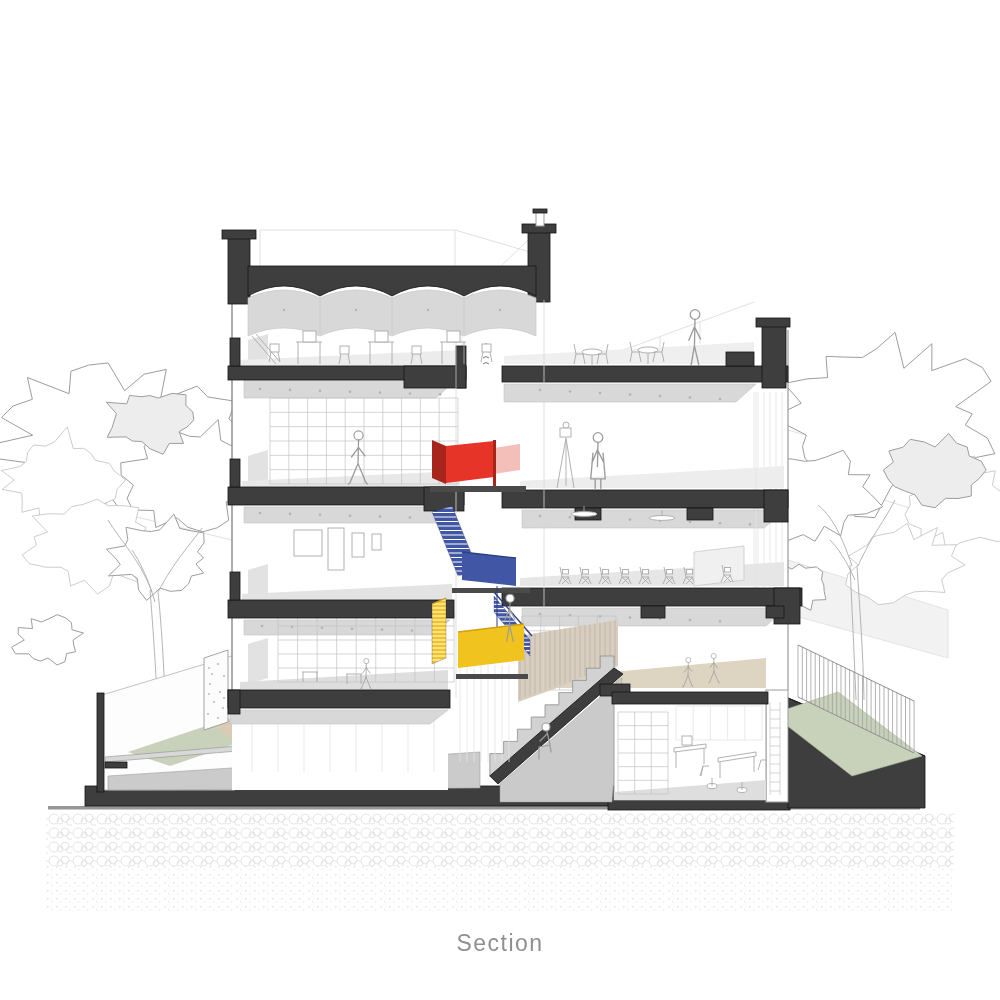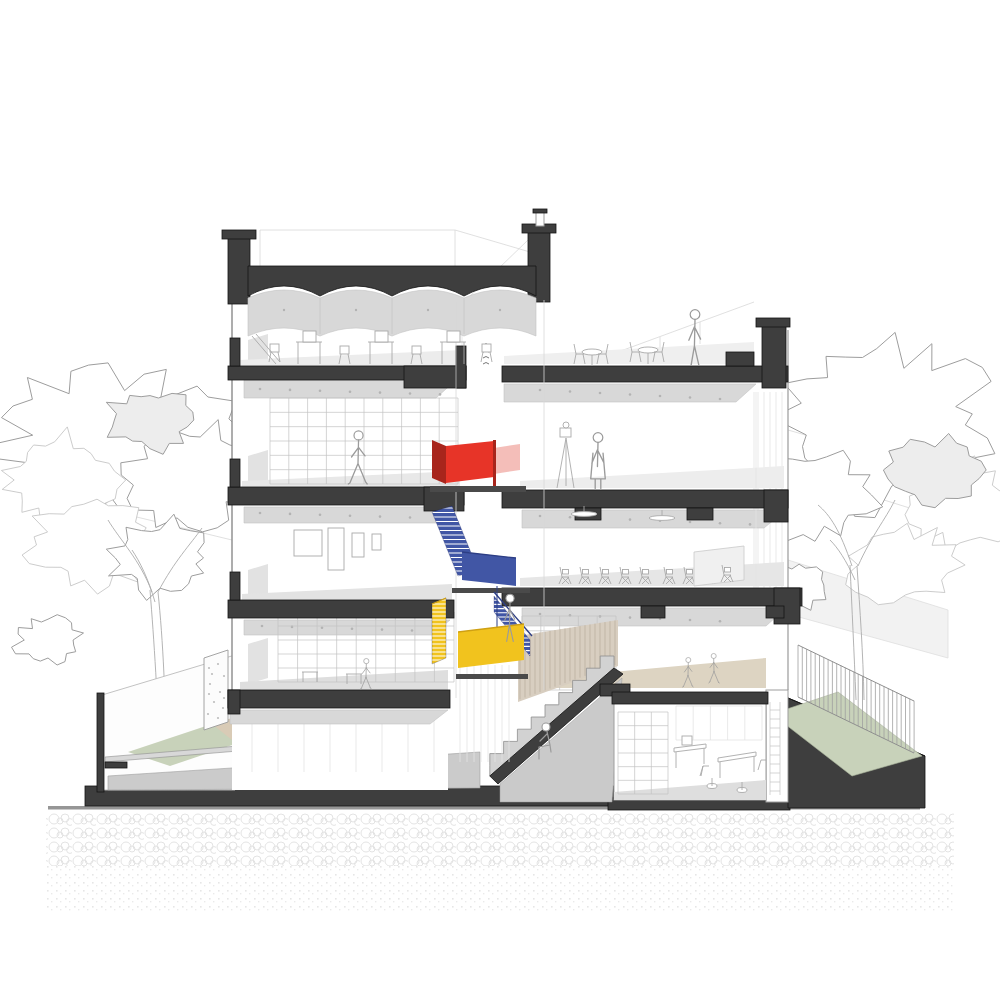--- a/index.html
+++ b/index.html
@@ -404,13 +404,14 @@
         <g transform="translate(598,489) scale(1.12,1.12)">
           <circle cx="0" cy="-46" r="4.3" class="fighead"></circle>
           <path d="M0,-41.5 L-0.5,-20 M-0.5,-35 L-5.5,-23 M-0.5,-35 L5,-24 M-4.5,-32 L-6.5,-9 L6.5,-9 L4.5,-32 M-2.5,-9 L-2.5,-0.5 M2.5,-9 L2.5,-0.5" class="fig"></path>
         </g>
         <g transform="translate(695,366) scale(1.12,1.12)">
           <circle cx="0" cy="-46" r="4.3" class="fighead"></circle>
           <path d="M0,-41.5 L-0.5,-18 M-0.5,-35 L-5.5,-23 M-0.5,-35 L5,-24 M-0.5,-18 L-3.5,-0.5 M-0.5,-18 L3.5,-0.5" class="fig"></path>
         </g>
       </g>
   </svg>
+  <div class="caption">Section</div>
 </div>
 
 </body></html>

